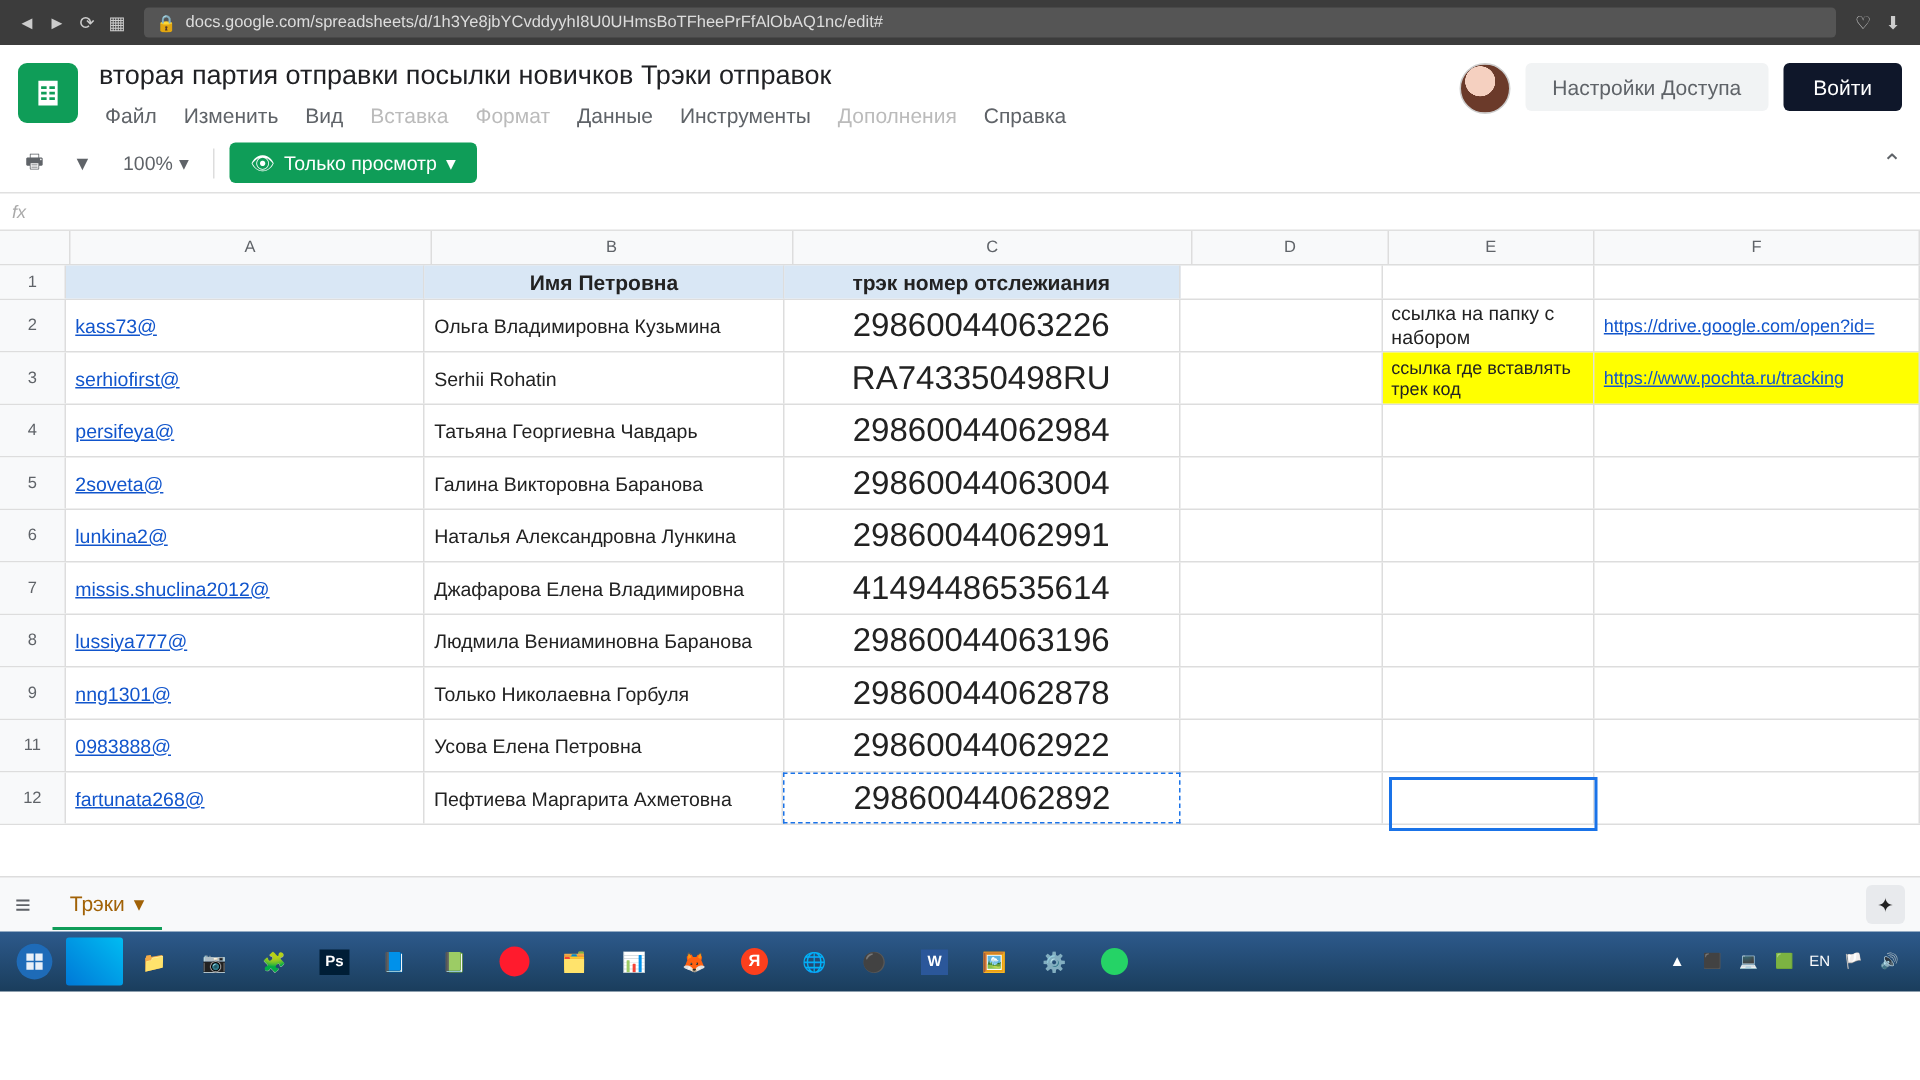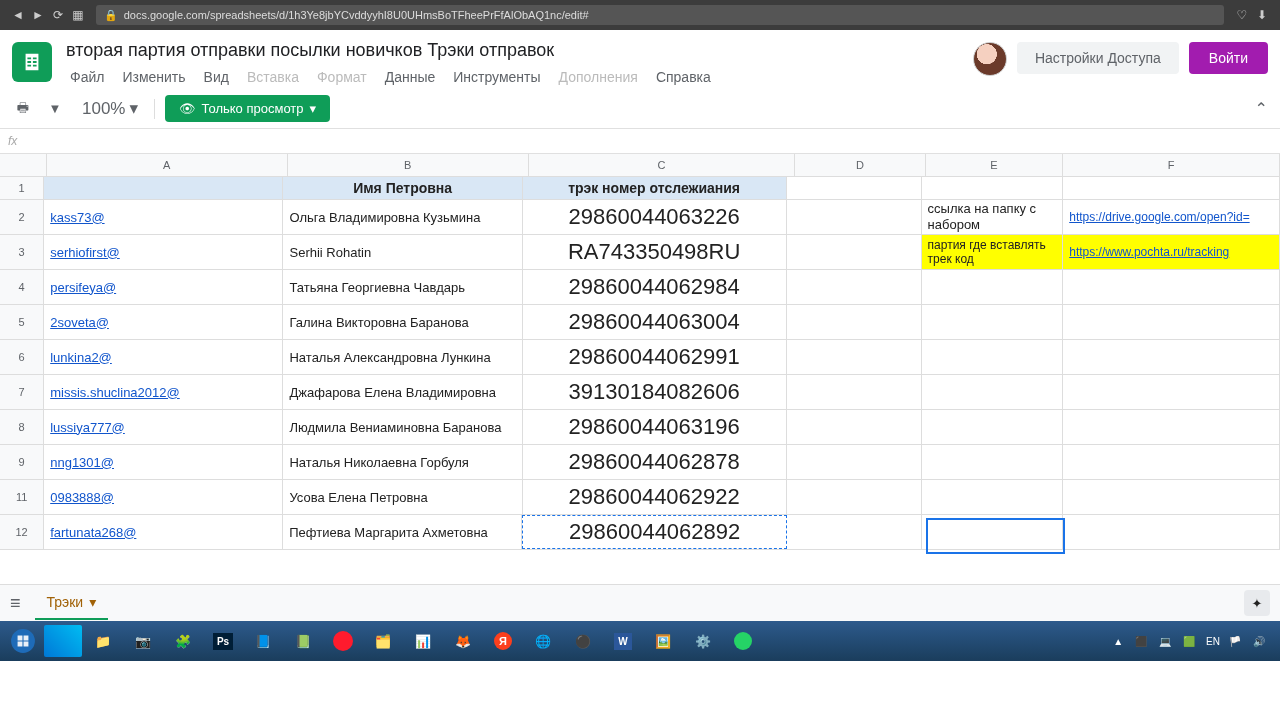--- a/index.html
+++ b/index.html
@@ -11,24 +11,24 @@
 .logo{width:40px;height:40px;background:#0f9d58;border-radius:6px;display:flex;align-items:center;justify-content:center;margin-right:10px;margin-top:4px}
 .logo svg{fill:#fff}
 .title-area{flex:1}
 .doc-title{font-size:18px;color:#202124;padding:2px 4px}
 .menus{display:flex;gap:2px;margin-top:2px}
 .menus span{padding:4px 8px;font-size:14px;color:#5f6368;cursor:pointer}
 .menus span.disabled{color:#bbb}
 .right-header{display:flex;align-items:flex-start;gap:10px;margin-top:4px}
 .avatar{width:32px;height:32px;border-radius:50%;background:radial-gradient(circle at 40% 35%,#f5d0c0 0 35%,#6b3a2a 36% 100%);border:1px solid #ccc}
 .share-btn{background:#f1f3f4;color:#5f6368;border:none;border-radius:4px;padding:8px 18px;font-size:14px;cursor:pointer}
-.signin-btn{background:#a21caf;color:#fff;border:none;border-radius:4px;padding:8px 20px;font-size:14px;cursor:pointer}
+.signin-btn{background:#0f172a;color:#fff;border:none;border-radius:4px;padding:8px 20px;font-size:14px;cursor:pointer}
 .toolbar{display:flex;align-items:center;padding:6px 12px;border-bottom:1px solid #e0e0e0;gap:10px}
 .tool-icon{width:22px;height:22px;display:flex;align-items:center;justify-content:center;color:#5f6368;cursor:pointer}
-.zoom{font-size:17px;color:#5f6368;padding:2px 6px;display:flex;align-items:center;gap:4px;cursor:pointer}
+.zoom{font-size:13px;color:#5f6368;padding:2px 6px;display:flex;align-items:center;gap:4px;cursor:pointer}
 .view-only{background:#0f9d58;color:#fff;border-radius:4px;padding:6px 14px;font-size:13px;display:flex;align-items:center;gap:6px;cursor:pointer}
 .collapse-btn{margin-left:auto;color:#5f6368;cursor:pointer;font-size:16px}
 .fx-bar{display:flex;align-items:center;border-bottom:1px solid #e0e0e0;height:24px;padding:0 8px;color:#aaa;font-style:italic;font-size:12px}
 .sheet{position:relative;height:430px;overflow:hidden}
 .col-headers{display:flex;height:22px;background:#f8f9fa;border-bottom:1px solid #ddd}
 .corner{width:46px;border-right:1px solid #ddd;background:#f8f9fa}
 .col-h{border-right:1px solid #ddd;text-align:center;font-size:11px;color:#5f6368;line-height:22px}
 .row{display:flex;border-bottom:1px solid #ddd;align-items:stretch}
 .row-h{width:46px;background:#f8f9fa;border-right:1px solid #ddd;text-align:center;font-size:11px;color:#5f6368;display:flex;align-items:center;justify-content:center}
 .cell{border-right:1px solid #ddd;padding:4px 6px;font-size:13px;overflow:hidden;white-space:nowrap;display:flex;align-items:center}
@@ -146,21 +146,21 @@
         </div>
       </div>
       <div class="row row-data">
         <div class="row-h">3</div>
         <div class="cell link cA">
           <a href="#">serhiofirst@</a>
         </div>
         <div class="cell cB">Serhii Rohatin</div>
         <div class="cell track cC">RA743350498RU</div>
         <div class="cell cD"></div>
-        <div class="cell cE hl" style="font-size:12px;white-space:normal;line-height:1.2">партия где вставлять трек код</div>
+        <div class="cell cE hl" style="font-size:12px;white-space:normal;line-height:1.2">ссылка где вставлять трек код</div>
         <div class="cell cF link hl" style="font-size:12px">
           <a href="#">https://www.pochta.ru/tracking</a>
         </div>
       </div>
       <div class="row row-data">
         <div class="row-h">4</div>
         <div class="cell link cA">
           <a href="#">persifeya@</a>
         </div>
         <div class="cell cB">Татьяна Георгиевна Чавдарь</div>
@@ -190,42 +190,42 @@
         <div class="cell cD"></div>
         <div class="cell cE " style="font-size:12px;white-space:normal;line-height:1.2"></div>
         <div class="cell cF " style="font-size:12px"></div>
       </div>
       <div class="row row-data">
         <div class="row-h">7</div>
         <div class="cell link cA">
           <a href="#">missis.shuclina2012@</a>
         </div>
         <div class="cell cB">Джафарова Елена Владимировна</div>
-        <div class="cell track cC">39130184082606</div>
+        <div class="cell track cC">41494486535614</div>
         <div class="cell cD"></div>
         <div class="cell cE " style="font-size:12px;white-space:normal;line-height:1.2"></div>
         <div class="cell cF " style="font-size:12px"></div>
       </div>
       <div class="row row-data">
         <div class="row-h">8</div>
         <div class="cell link cA">
           <a href="#">lussiya777@</a>
         </div>
         <div class="cell cB">Людмила Вениаминовна Баранова</div>
         <div class="cell track cC">29860044063196</div>
         <div class="cell cD"></div>
         <div class="cell cE " style="font-size:12px;white-space:normal;line-height:1.2"></div>
         <div class="cell cF " style="font-size:12px"></div>
       </div>
       <div class="row row-data">
         <div class="row-h">9</div>
         <div class="cell link cA">
           <a href="#">nng1301@</a>
         </div>
-        <div class="cell cB">Наталья Николаевна Горбуля</div>
+        <div class="cell cB">Только Николаевна Горбуля</div>
         <div class="cell track cC">29860044062878</div>
         <div class="cell cD"></div>
         <div class="cell cE " style="font-size:12px;white-space:normal;line-height:1.2"></div>
         <div class="cell cF " style="font-size:12px"></div>
       </div>
       <div class="row row-data">
         <div class="row-h">11</div>
         <div class="cell link cA">
           <a href="#">0983888@</a>
         </div>

